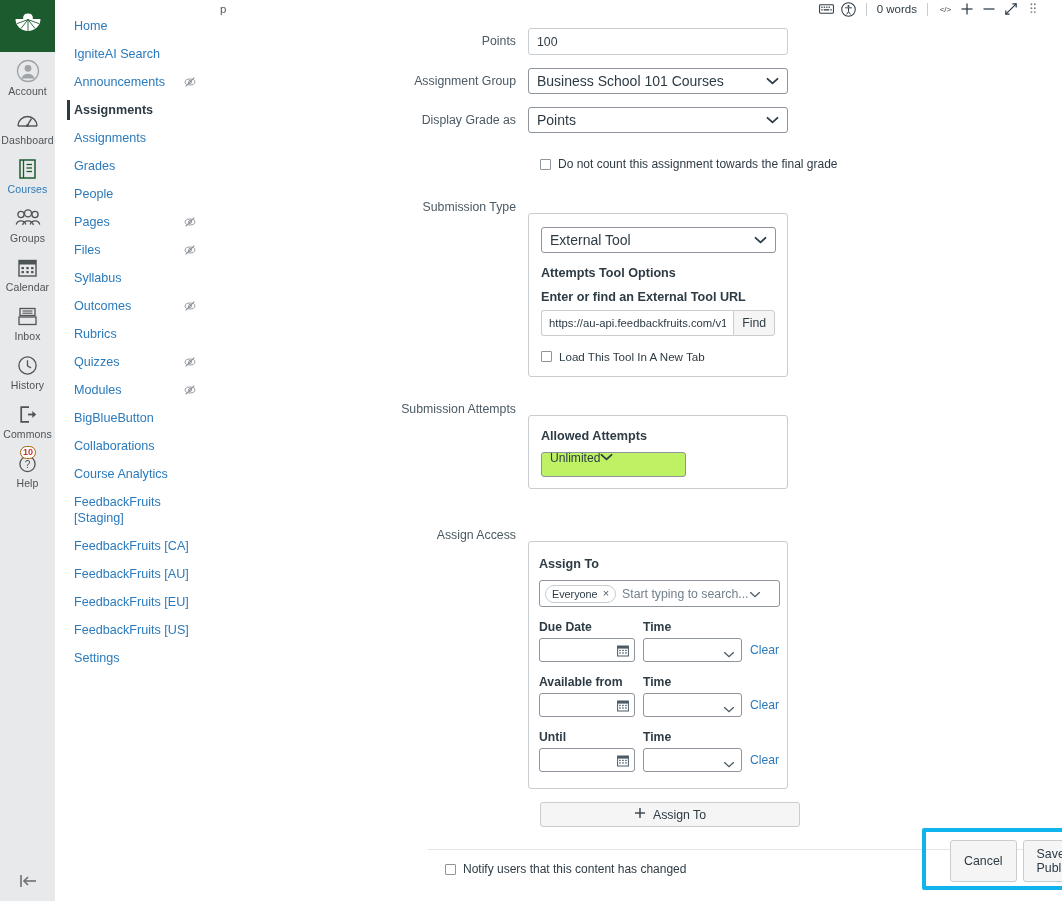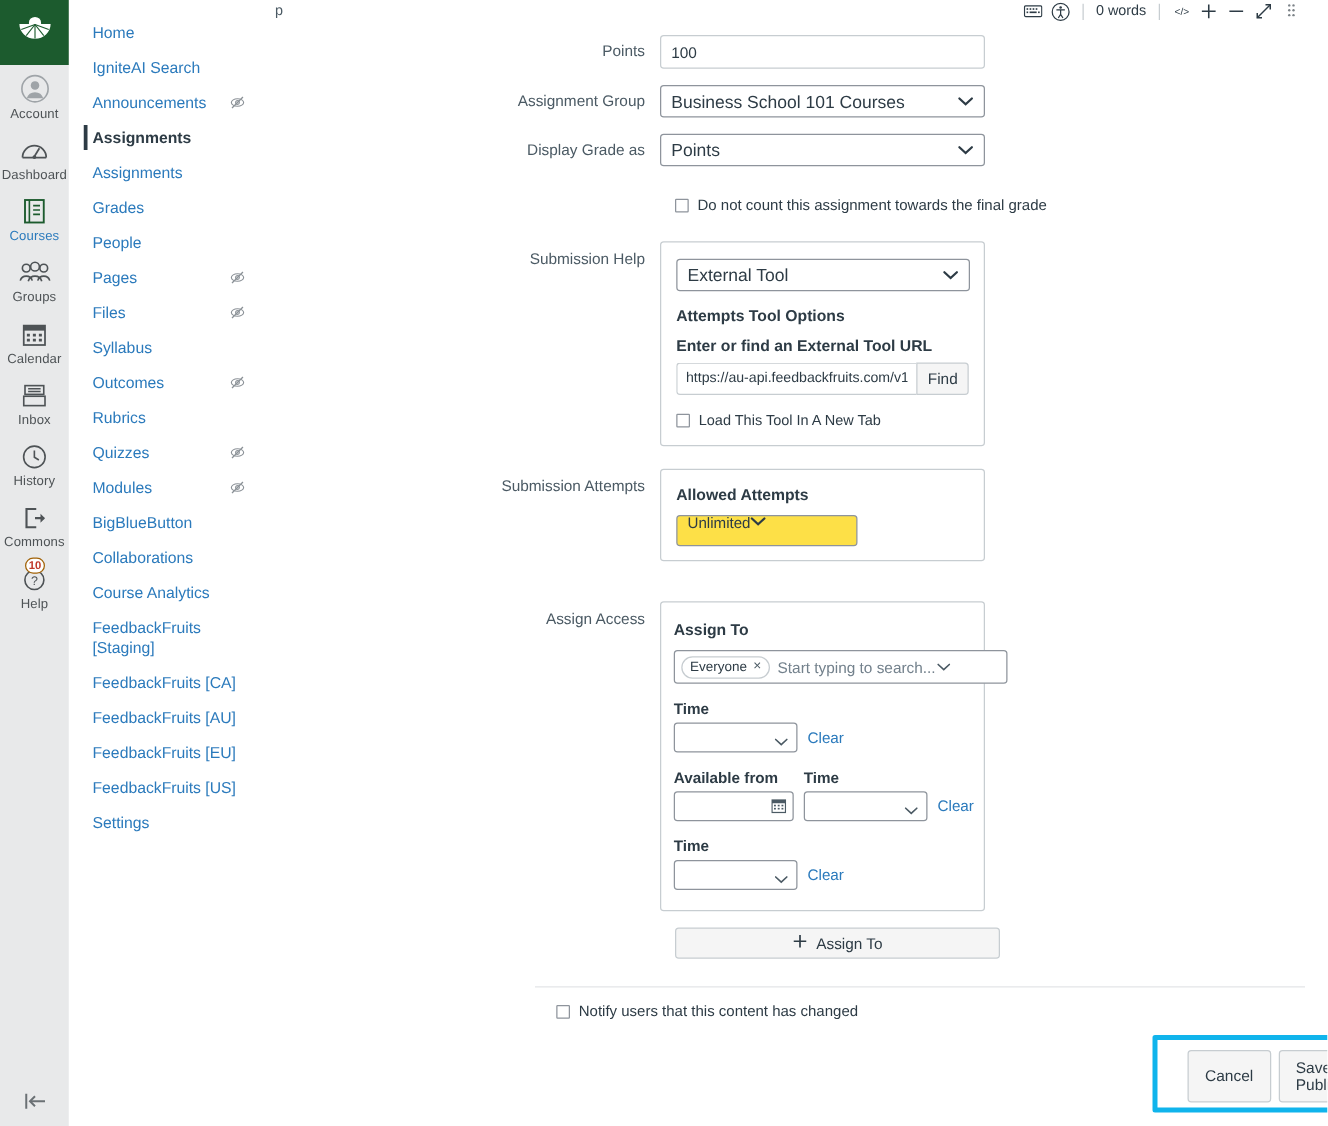--- a/index.html
+++ b/index.html
@@ -138,21 +138,21 @@
   .boxed {
     border: 1px solid #c7cdd1; border-radius: 3px;
     background: #fff; padding: 13px 12px;
   }
   .box-outer { display: flex; align-items: flex-start; margin-bottom: 13px; }
   .box-label {
     width: 318px; min-width: 318px; text-align: right;
     padding-right: 12px; padding-top: 7px;
     font-size: 12.3px; color: #4b5a64;
   }
-  .box-body { width: 260px; }
+  .box-body { width: 260px; margin-top: 20px; }
   .box-title {
     font-size: 12.6px; font-weight: bold; color: #2d3b45;
     margin-bottom: 9px;
   }
   .box-sub {
     font-size: 12.6px; font-weight: bold; color: #2d3b45;
     margin: 13px 0 6px 0;
   }
 
   .url-row { display: flex; align-items: stretch; }
@@ -169,28 +169,28 @@
     font-size: 12.3px; color: #2d3b45; cursor: pointer;
     display: flex; align-items: center; justify-content: center;
     font-family: "Liberation Sans", sans-serif;
   }
   .inbox-chk { display: flex; align-items: center; margin-top: 14px; }
   .inbox-chk .chk-label { font-size: 11.6px; }
 
   .sel-sm {
     width: 145px; height: 25px;
     border: 1px solid #8e949c; border-radius: 3px;
-    background: #fde047; font-size: 12.1px; color: #2d3b45;
+    background: #bef264; font-size: 12.1px; color: #2d3b45;
     padding: 0 24px 13px 8px; position: relative;
     display: flex; align-items: center; cursor: pointer;
   }
 
   
   .token-field {
-    width: 267px; height: 27px;
+    width: 241px; height: 27px;
     border: 1px solid #8e949c; border-radius: 3px;
     background: #fff; display: flex; align-items: center;
     padding: 0 7px 0 5px; position: relative; cursor: text;
   }
   .token {
     display: inline-flex; align-items: center; gap: 5px;
     border: 1px solid #c7cdd1; border-radius: 11px;
     height: 18px; padding: 0 6px; font-size: 10.8px; color: #2d3b45;
     background: #fff; margin-right: 6px;
   }
@@ -615,21 +615,21 @@
           </div>
         </div>
       </div>
 
       <div class="chk-row" style="margin-top:24px;margin-bottom:22px;">
         <span class="chkbox"></span>
         <span class="chk-label">Do not count this assignment towards the final grade</span>
       </div>
 
       <div class="box-outer">
-        <div class="box-label">Submission Help</div>
+        <div class="box-label">Submission Type</div>
         <div class="box-body">
           <div class="boxed">
             <div class="sel" style="width:235px;">
               <span>External Tool</span>
               <span class="chev">
                 <svg width="13" height="9" viewBox="0 0 13 9">
                     <path d="M1.5 1.8l5 4.6 5-4.6" fill="none" stroke="#2d3b45" stroke-width="1.8" stroke-linecap="round"></path>
                   </svg>
               </span>
             </div>
@@ -677,20 +677,40 @@
               <span class="token-ph">Start typing to search...</span>
               <span class="chev">
                 <svg width="12" height="8" viewBox="0 0 13 9">
                     <path d="M1.5 1.8l5 4.6 5-4.6" fill="none" stroke="#4b5a64" stroke-width="1.5" stroke-linecap="round"></path>
                   </svg>
               </span>
             </div>
 
             <div class="date-block">
               <div class="date-grid">
+                <div>
+                  <div class="date-col-label">Due Date</div>
+                  <div class="date-input-wrap">
+                    <input class="date-input" type="text" value="" style="">
+                    <span class="cal-ico">
+                      <svg width="12" height="13" viewBox="0 0 12 13">
+                          <rect x="0.6" y="2" width="10.8" height="10" fill="none" stroke="#4b5a64" stroke-width="1"></rect>
+                          <rect x="0.6" y="2" width="10.8" height="2.6" fill="#4b5a64"></rect>
+                          <g fill="#4b5a64">
+                            <rect x="2.2" y="5.8" width="1.5" height="1.3"></rect>
+                            <rect x="5.2" y="5.8" width="1.5" height="1.3"></rect>
+                            <rect x="8.2" y="5.8" width="1.5" height="1.3"></rect>
+                            <rect x="2.2" y="8.3" width="1.5" height="1.3"></rect>
+                            <rect x="5.2" y="8.3" width="1.5" height="1.3"></rect>
+                            <rect x="8.2" y="8.3" width="1.5" height="1.3"></rect>
+                          </g>
+                        </svg>
+                    </span>
+                  </div>
+                </div>
                 <div>
                   <div class="date-col-label">Time</div>
                   <div class="time-wrap">
                     <input class="time-input" type="text" value="" style="">
                     <span class="time-chev">
                       <svg width="12" height="8" viewBox="0 0 13 9">
                           <path d="M1.5 1.8l5 4.6 5-4.6" fill="none" stroke="#4b5a64" stroke-width="1.5" stroke-linecap="round"></path>
                         </svg>
                     </span>
                   </div>
@@ -732,20 +752,40 @@
                     </span>
                   </div>
                 </div>
                 <div class="clear-link">Clear</div>
               </div>
             </div>
 
             <div class="date-block">
               <div class="date-grid">
                 <div>
+                  <div class="date-col-label">Until</div>
+                  <div class="date-input-wrap">
+                    <input class="date-input" type="text" value="" style="">
+                    <span class="cal-ico">
+                      <svg width="12" height="13" viewBox="0 0 12 13">
+                          <rect x="0.6" y="2" width="10.8" height="10" fill="none" stroke="#4b5a64" stroke-width="1"></rect>
+                          <rect x="0.6" y="2" width="10.8" height="2.6" fill="#4b5a64"></rect>
+                          <g fill="#4b5a64">
+                            <rect x="2.2" y="5.8" width="1.5" height="1.3"></rect>
+                            <rect x="5.2" y="5.8" width="1.5" height="1.3"></rect>
+                            <rect x="8.2" y="5.8" width="1.5" height="1.3"></rect>
+                            <rect x="2.2" y="8.3" width="1.5" height="1.3"></rect>
+                            <rect x="5.2" y="8.3" width="1.5" height="1.3"></rect>
+                            <rect x="8.2" y="8.3" width="1.5" height="1.3"></rect>
+                          </g>
+                        </svg>
+                    </span>
+                  </div>
+                </div>
+                <div>
                   <div class="date-col-label">Time</div>
                   <div class="time-wrap">
                     <input class="time-input" type="text" value="" style="">
                     <span class="time-chev">
                       <svg width="12" height="8" viewBox="0 0 13 9">
                           <path d="M1.5 1.8l5 4.6 5-4.6" fill="none" stroke="#4b5a64" stroke-width="1.5" stroke-linecap="round"></path>
                         </svg>
                     </span>
                   </div>
                 </div>

